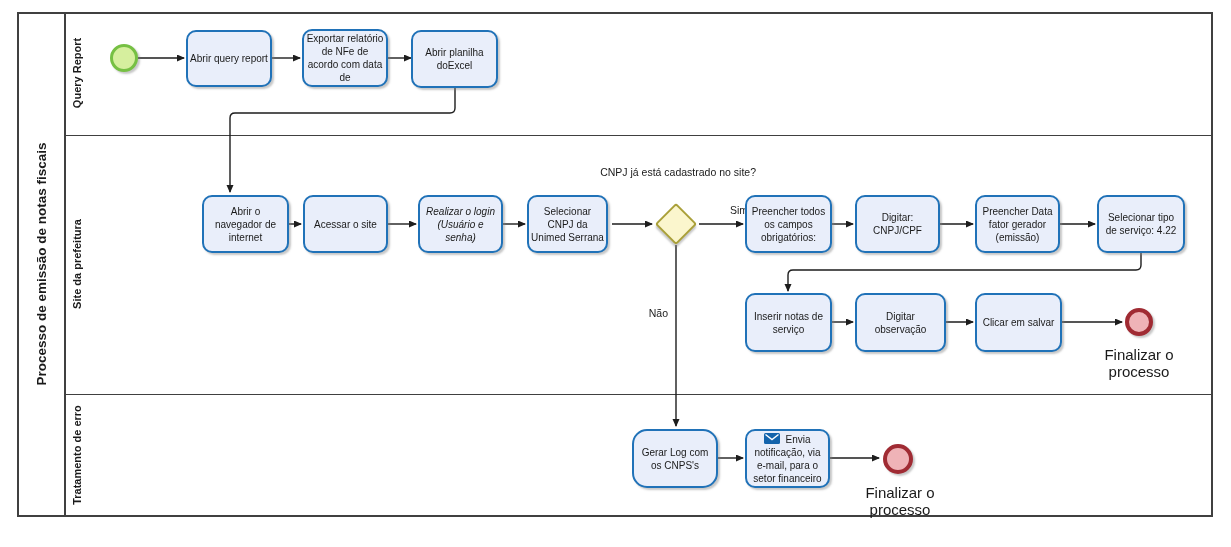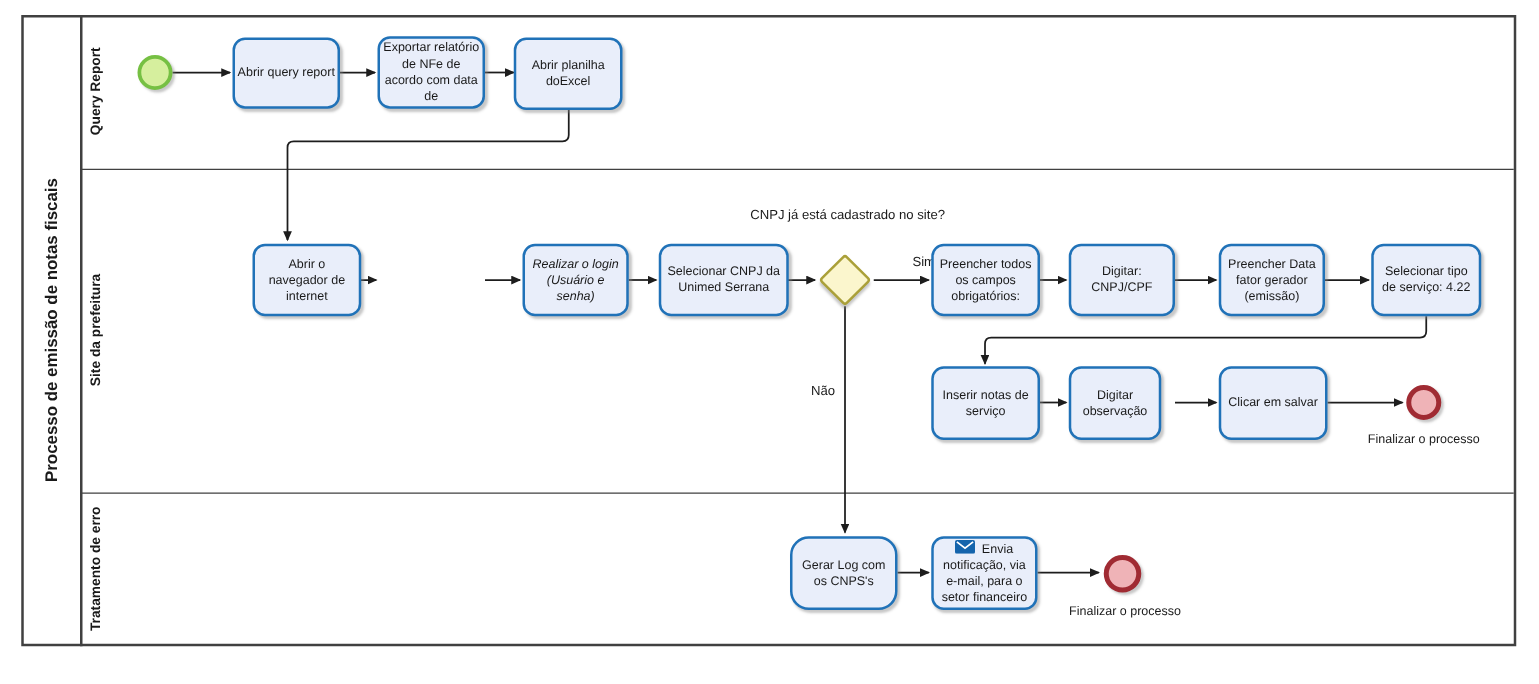--- a/index.html
+++ b/index.html
@@ -26,21 +26,21 @@
   .evt{position:absolute;box-sizing:border-box;border-radius:50%;box-shadow:2px 2px 2px rgba(130,130,130,.45);}
   .evt-start{width:28px;height:28px;background:var(--start-fill,#d6ef9e);border:3px solid var(--start-border,#76c043);}
   .evt-end{width:28px;height:28px;background:var(--end-fill,#efb3b7);border:4px solid var(--end-border,#a02b33);}
   
   .gateway{
     position:absolute;width:30px;height:30px;box-sizing:border-box;
     background:var(--gateway-fill,#fbf6cd);border:2px solid var(--gateway-border,#aaa039);
     transform:rotate(45deg);border-radius:3px;box-shadow:2px 2px 2px rgba(130,130,130,.45);
   }
   .flow-label{position:absolute;font-size:10.5px;text-align:right;line-height:1.25;}
-  .evt-label{position:absolute;font-size:10px;text-align:center;}
+  .evt-label{position:absolute;font-size:15px;text-align:center;}
   
   svg.flows{position:absolute;left:0;top:0;pointer-events:none;}
   svg.flows path.flow{fill:none;stroke:var(--line,#1d1d1d);stroke-width:1.4px;}
   #arr path{fill:var(--line,#1d1d1d);}
   .mail-icon{display:inline-block;width:16px;height:11px;vertical-align:-1px;margin-right:5px;}
 </style>
 </head>
 <body>
 
 <div id="canvas">
@@ -89,24 +89,27 @@
   <div class="task" style="left:302px;top:29px;width:86px;height:58px;">
     <span>Exportar relatório de NFe de acordo com data de</span>
   </div>
   <div class="task" style="left:411px;top:30px;width:87px;height:58px;">
     <span>Abrir planilha doExcel</span>
   </div>
 
   <div class="task" style="left:185px;top:195px;width:87px;height:58px;margin-left:17px;">
     <span>Abrir o navegador de internet</span>
   </div>
+  <div class="task" style="left:303px;top:195px;width:85px;height:58px;">
+    <span>Acessar o site</span>
+  </div>
   <div class="task" style="left:418px;top:195px;width:85px;height:58px;font-style:italic;">
     <span>Realizar o login (Usuário e senha)</span>
   </div>
-  <div class="task" style="left:527px;top:195px;width:104px;height:58px;">
+  <div class="task" style="left:527px;top:195px;width:81px;height:58px;">
     <span>Selecionar CNPJ da Unimed Serrana</span>
   </div>
 
   <div class="gateway" style="left:661px;top:209px;"></div>
   <div class="flow-label" style="left:596px;top:166px;width:160px;">CNPJ já está cadastrado no site?</div>
   <div class="flow-label" style="left:708px;top:204px;width:40px;">Sim</div>
   <div class="flow-label" style="left:628px;top:307px;width:40px;">Não</div>
 
   <div class="task" style="left:745px;top:195px;width:87px;height:58px;">
     <span>Preencher todos os campos obrigatórios:</span>
@@ -117,21 +120,21 @@
   <div class="task" style="left:975px;top:195px;width:85px;height:58px;">
     <span>Preencher Data fator gerador (emissão)</span>
   </div>
   <div class="task" style="left:1097px;top:195px;width:88px;height:58px;">
     <span>Selecionar tipo de serviço: 4.22</span>
   </div>
 
   <div class="task" style="left:745px;top:293px;width:87px;height:59px;">
     <span>Inserir notas de serviço</span>
   </div>
-  <div class="task" style="left:855px;top:293px;width:74px;height:59px;">
+  <div class="task" style="left:855px;top:293px;width:91px;height:59px;">
     <span>Digitar observação</span>
   </div>
   <div class="task" style="left:975px;top:293px;width:87px;height:59px;">
     <span>Clicar em salvar</span>
   </div>
   <div class="evt evt-end" style="left:1125px;top:308px;"></div>
   <div class="evt-label" style="left:1089px;top:346px;width:100px;">Finalizar o processo</div>
 
   <div class="task" style="left:632px;top:429px;width:86px;height:59px;border-radius:15px;">
     <span>Gerar Log com os CNPS's</span>

